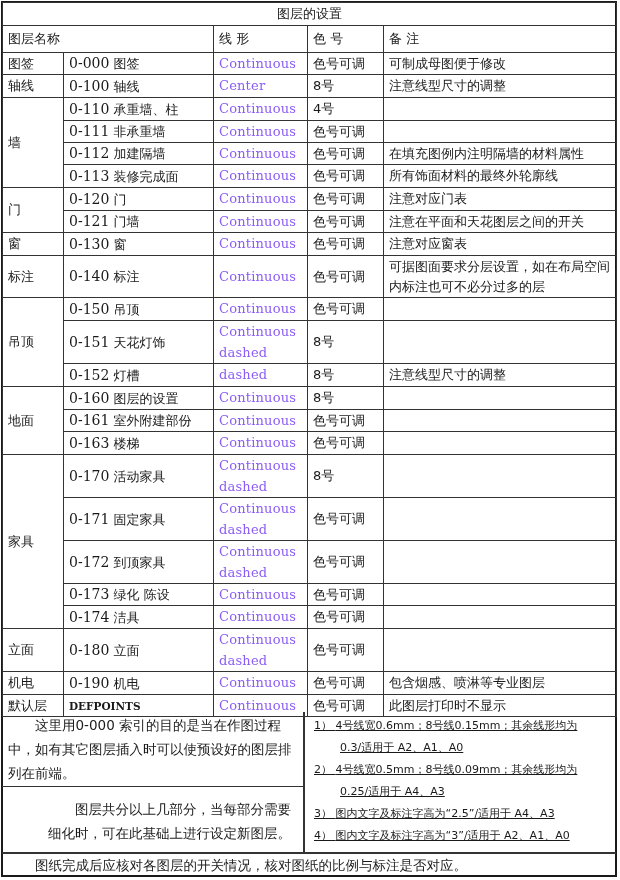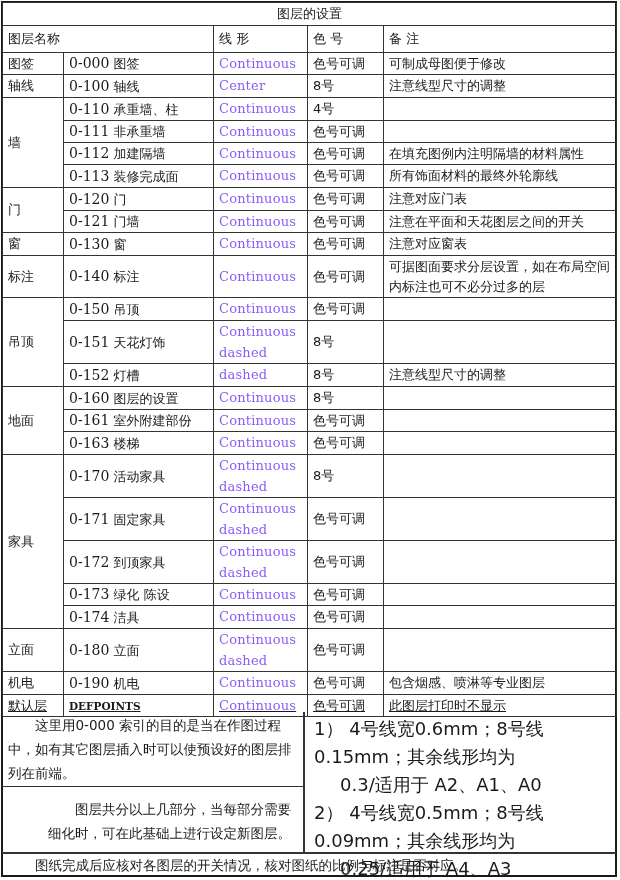--- a/index.html
+++ b/index.html
@@ -12,21 +12,21 @@
   .code { font-family: "DejaVu Sans", sans-serif; font-size: 12.5px; }
   .code .num { font-family: "DejaVu Serif", serif; font-size: 14px; }
   .note-cell { white-space: normal !important; line-height: 20px !important; margin-left: 20px; }
   .lines2 { line-height: 21px !important; }
   .notes { position: absolute; left: 2px; top: 712px; width: 528px; height: 140px; }
   .note-left { position: absolute; left: 0; top: 0; width: 303px; height: 140px; border-right: 2px solid #333; box-sizing: border-box; }
   .note-left .p { font-size: 13.5px; line-height: 24px; text-indent: 2em; padding: 0 6px 0 6px; }
   .note-left .p1 { height: 75px; border-bottom: 1px solid #333; padding-top: 1px; box-sizing: border-box; }
   .note-left .p2 { padding-top: 10px; margin-left: 40px; }
   .note-right { position: absolute; left: 306px; top: 0; width: 308px; height: 140px; padding: 3px 4px 0 6px; box-sizing: border-box; }
-  .note-right .item { font-size: 18px; line-height: 28px; }
+  .note-right .item { font-size: 11px; line-height: 22px; text-decoration: underline; }
   .note-right .item .sub { padding-left: 26px; }
   .footer { position: absolute; left: 2px; top: 852px; width: 614px; height: 24px; border-top: 2px solid #333; box-sizing: border-box; font-size: 13.5px; line-height: 22px; text-indent: 2em; padding-left: 6px; }
 </style>
 </head>
 <body>
 
 <div class="frame"></div>
 
 <table class="layers">
   <colgroup>
@@ -239,21 +239,21 @@
       </tr>
       <tr style="height: 23px;">
         <td rowspan="1">机电</td>
         <td class="code"><span class="num">0-190</span><span> </span><span>机电</span></td>
         <td class="mono">
           <div>Continuous</div>
         </td>
         <td>色号可调</td>
         <td class="note-cell">包含烟感、喷淋等专业图层</td>
       </tr>
-      <tr style="height: 22px; text-decoration: underline;">
+      <tr style="height: 22px;">
         <td rowspan="1">默认层</td>
         <td class="code"><span class="num" style="font-size: 10.5px; font-weight: bold;">DEFPOINTS</span><span> </span><span></span></td>
         <td class="mono">
           <div>Continuous</div>
         </td>
         <td>色号可调</td>
         <td class="note-cell">此图层打印时不显示</td>
       </tr>
     </tbody>
 </table>

